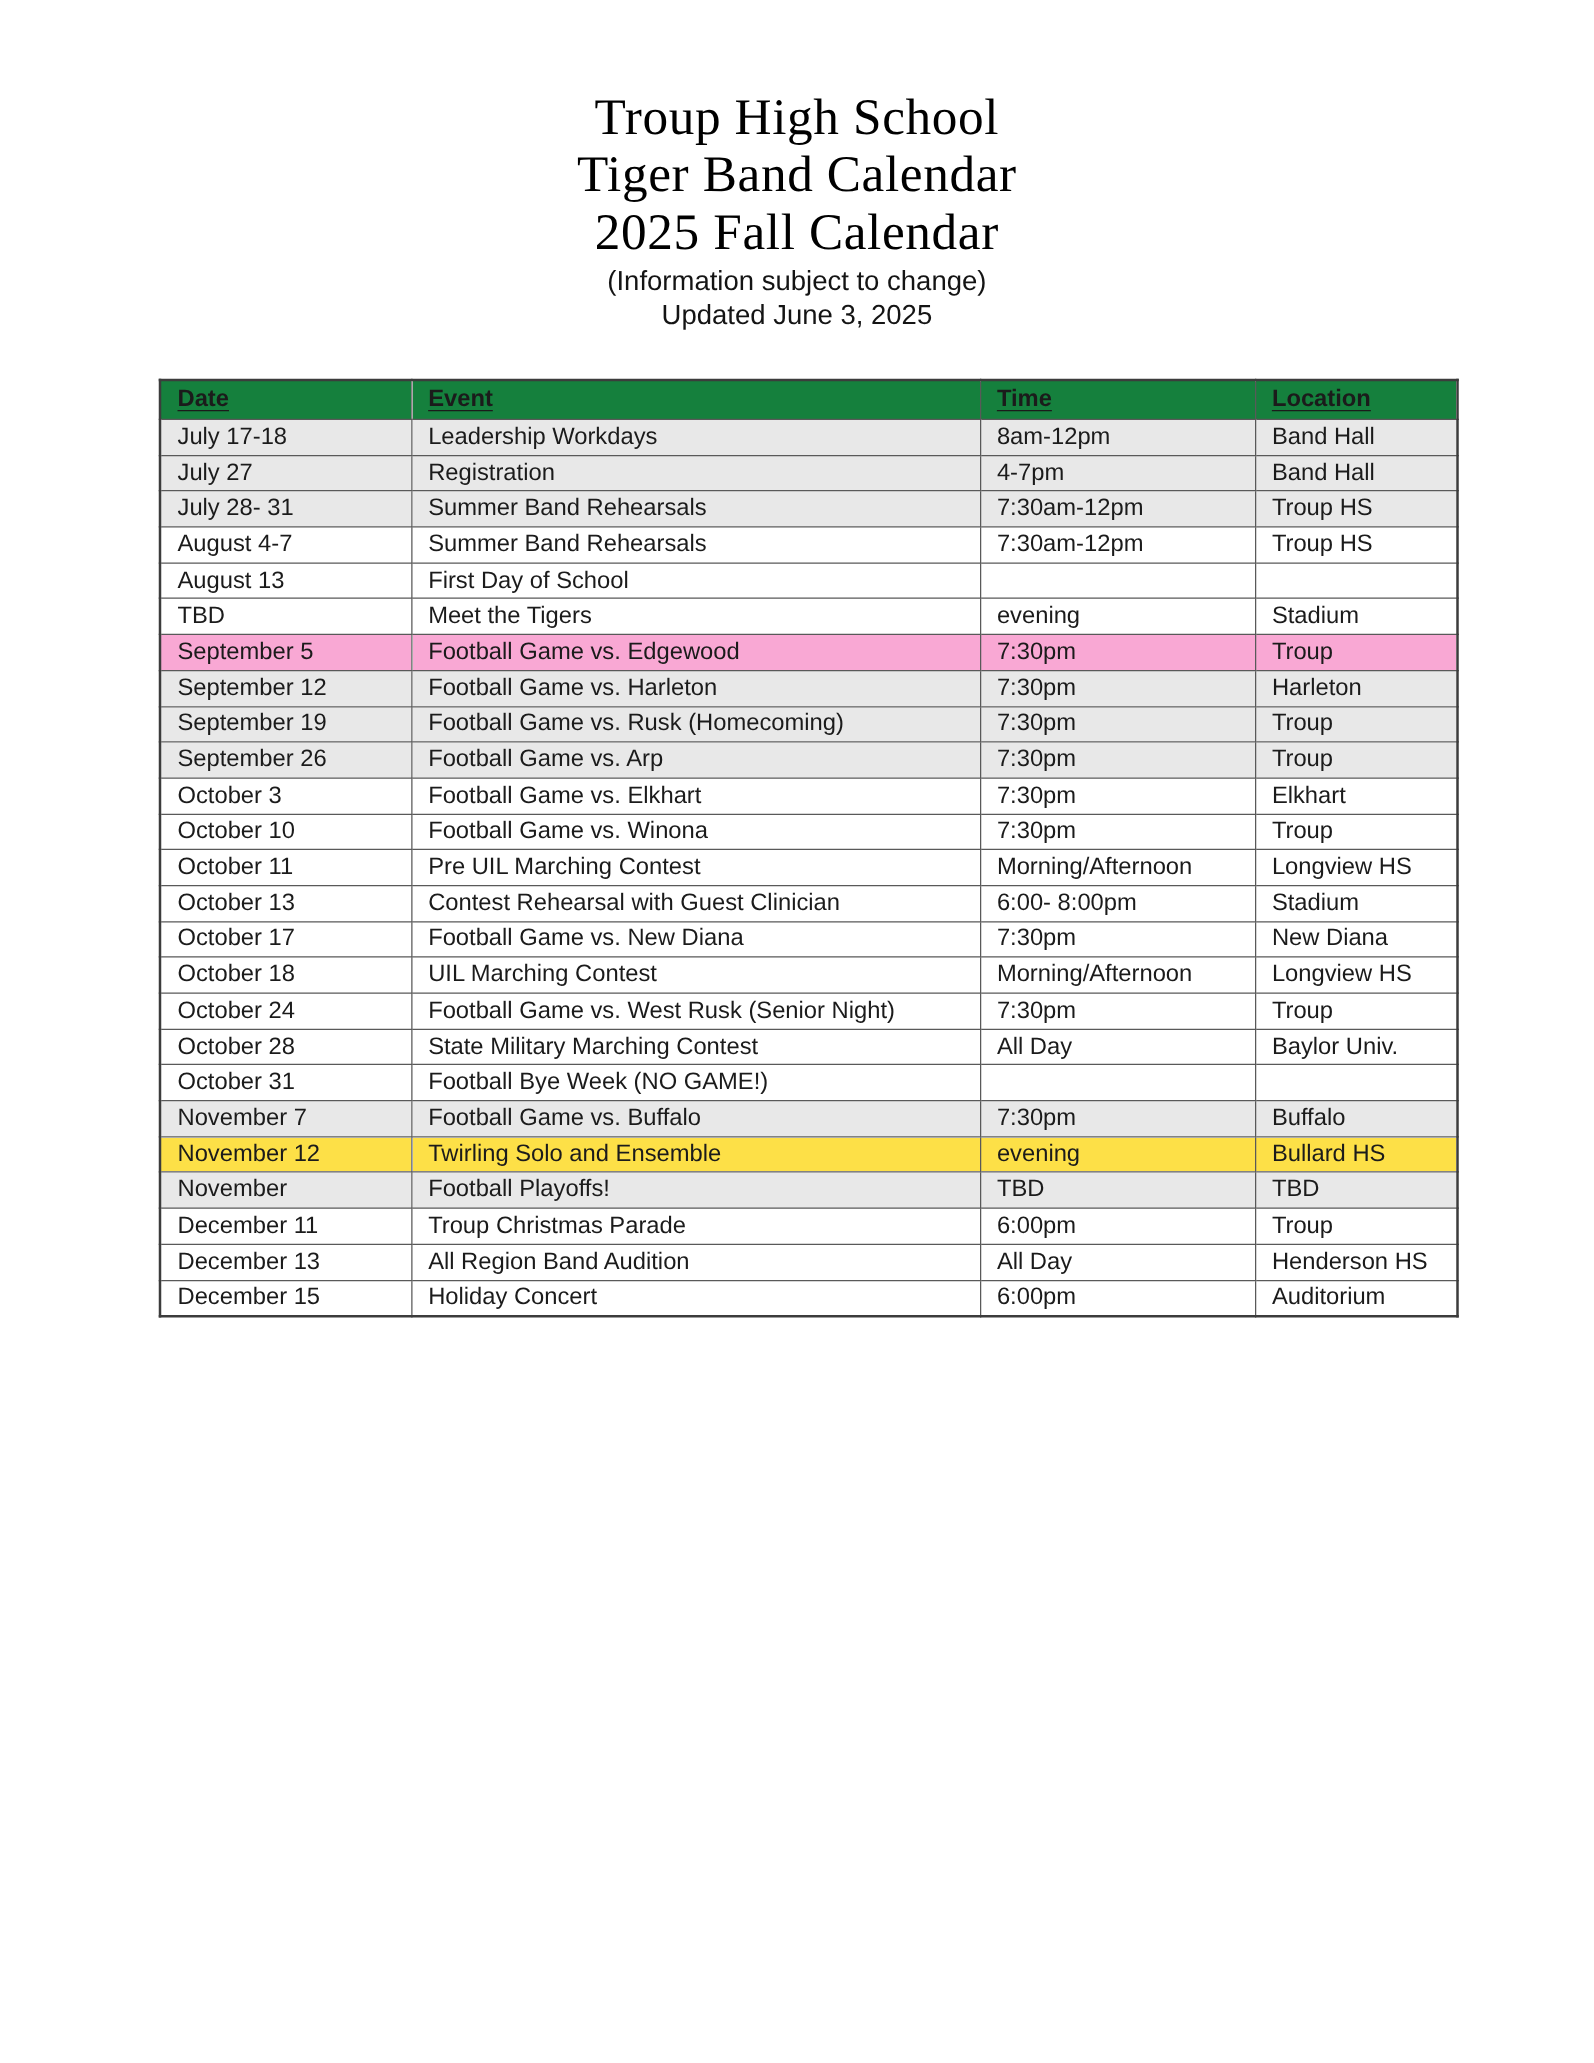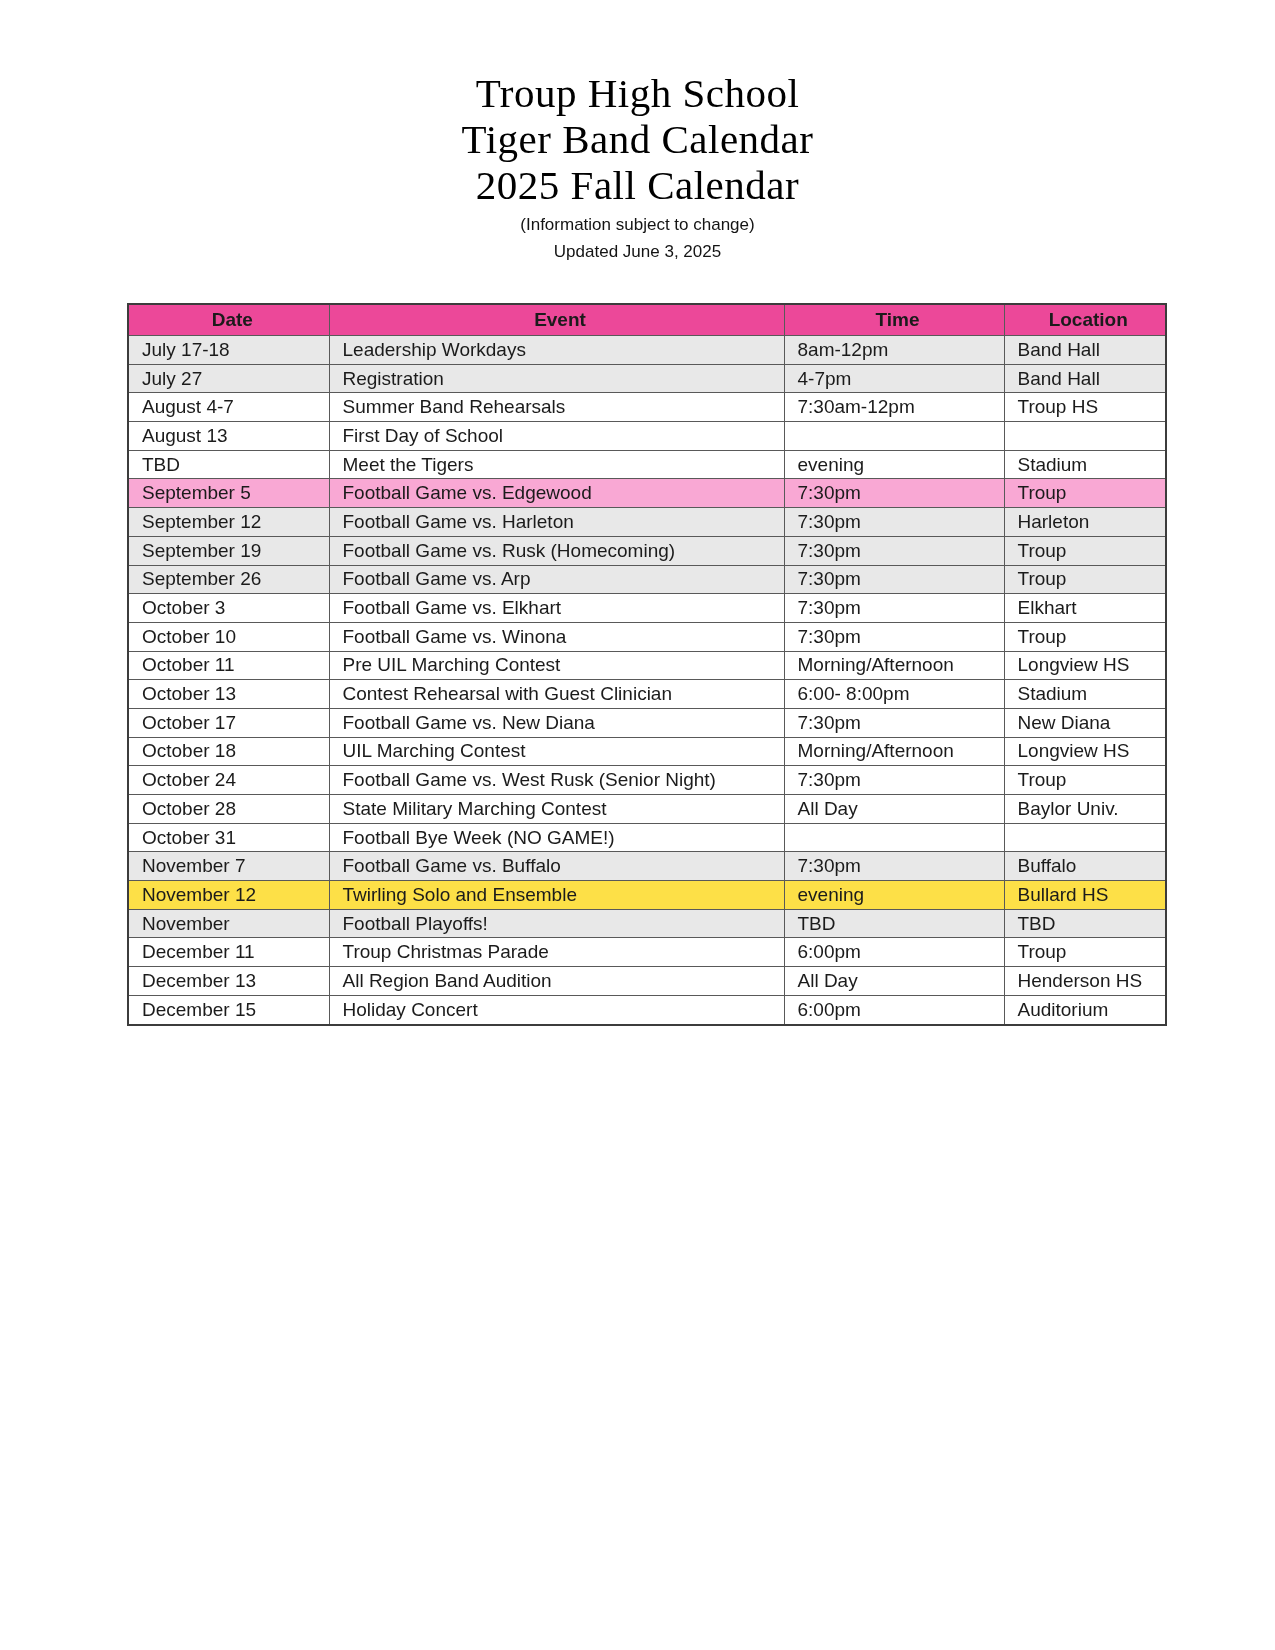--- a/index.html
+++ b/index.html
@@ -22,21 +22,21 @@
     color: #000000;
     letter-spacing: 0.5px;
   }
   .subtitle-block {
     position: absolute;
     top: 211px;
     left: 0;
     width: 100%;
     text-align: center;
     font-family: "Liberation Sans", sans-serif;
-    font-size: 17px;
+    font-size: 22px;
     line-height: 27px;
     color: #141414;
   }
   table.calendar {
     position: absolute;
     top: 303px;
     left: 127px;
     width: 1038px;
     border-collapse: collapse;
     table-layout: fixed;
@@ -50,23 +50,23 @@
     padding: 0 6px 0 13px;
     vertical-align: middle;
     text-align: left;
     overflow: hidden;
     white-space: nowrap;
     font-weight: normal;
   }
   table.calendar thead th {
     height: 30px;
     font-weight: bold;
+    text-decoration: underline;
     text-underline-offset: 3px;
-    background: #ec4899;
-    text-align: center;
+    background: #15803d;
   }
   table.calendar tbody td { height: 27.7px; }
 </style>
 </head>
 <body>
 
 <div class="page">
 
   <div class="title-block">
     <div>Troup High School</div>
@@ -100,20 +100,26 @@
           <td>Leadership Workdays</td>
           <td>8am-12pm</td>
           <td>Band Hall</td>
         </tr>
       <tr style="background: rgb(232, 232, 232);">
           <td>July 27</td>
           <td>Registration</td>
           <td>4-7pm</td>
           <td>Band Hall</td>
         </tr>
+      <tr style="background: rgb(232, 232, 232);">
+          <td>July 28- 31</td>
+          <td>Summer Band Rehearsals</td>
+          <td>7:30am-12pm</td>
+          <td>Troup HS</td>
+        </tr>
       <tr>
           <td>August 4-7</td>
           <td>Summer Band Rehearsals</td>
           <td>7:30am-12pm</td>
           <td>Troup HS</td>
         </tr>
       <tr>
           <td>August 13</td>
           <td>First Day of School</td>
           <td></td>

